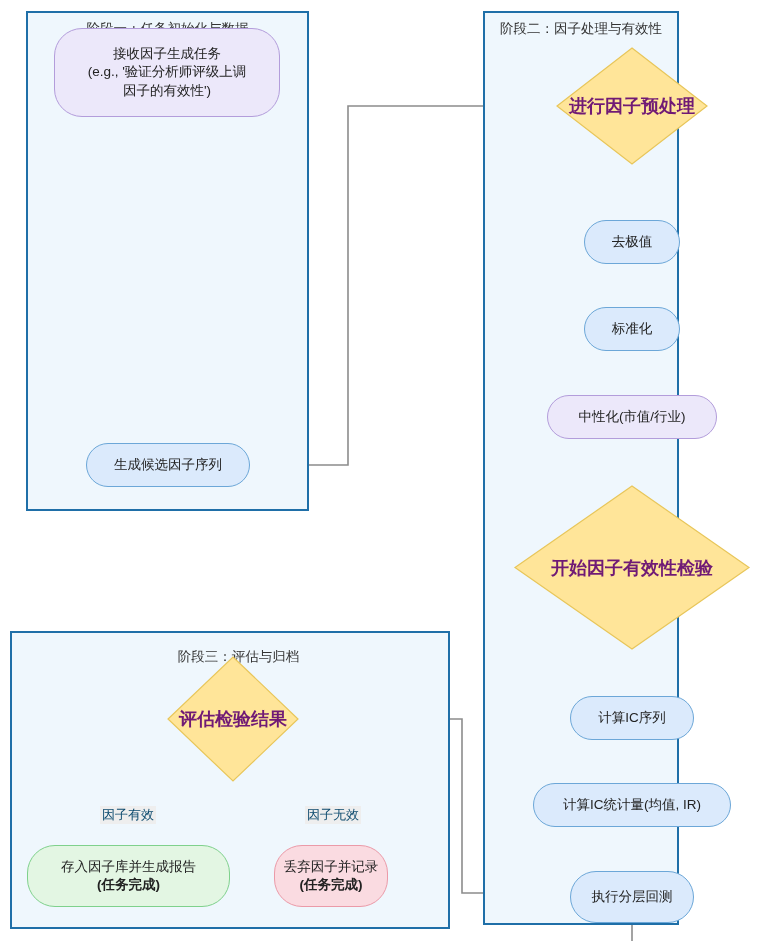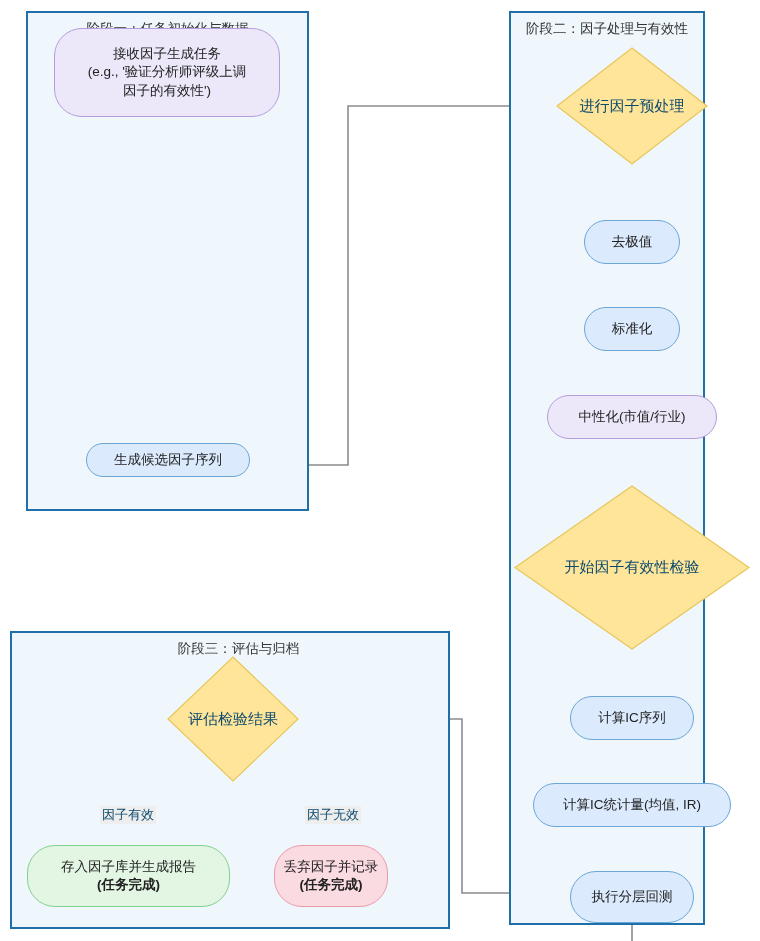--- a/index.html
+++ b/index.html
@@ -62,24 +62,25 @@
     position: absolute;
     left: 0;
     top: 0;
   }
   .diamond-label {
     position: absolute;
     left: 0; right: 0; top: 0; bottom: 0;
     display: flex;
     align-items: center;
     justify-content: center;
-    font-size: 15px;
-    color: #0c4a6e;
+    font-size: 18px;
+    color: #701a75;
     white-space: nowrap;
     pointer-events: none;
+    font-weight: bold;
   }
   .edge-layer {
     position: absolute;
     left: 0; top: 0;
     width: 760px;
     height: 941px;
     pointer-events: none;
   }
   .edge-label {
     position: absolute;
@@ -127,37 +128,37 @@
     <path d="M 206 759 Q 160 790 146 808" stroke="#6e6e6e" stroke-width="1.1" fill="none"></path>
     <path d="M 140 820 Q 132 832 128 845" stroke="#6e6e6e" stroke-width="1.1" fill="none" marker-end="url(#arrow-thin)"></path>
     <path d="M 264 759 Q 305 790 320 808" stroke="#6e6e6e" stroke-width="1.1" fill="none"></path>
     <path d="M 330 820 Q 336 832 340 845" stroke="#6e6e6e" stroke-width="1.1" fill="none" marker-end="url(#arrow-thin)"></path>
   </svg>
 
   <div class="cluster" style="left:26px; top:11px; width:283px; height:500px;">
     <div class="cluster-title" style="top:7px;">阶段一：任务初始化与数据</div>
   </div>
 
-  <div class="cluster" style="left:509px; top:11px; width:196px; height:914px;">
+  <div class="cluster" style="left:483px; top:11px; width:196px; height:914px;">
     <div class="cluster-title" style="top:7px;">阶段二：因子处理与有效性</div>
   </div>
 
   <div class="cluster" style="left:10px; top:631px; width:440px; height:298px;">
-    <div class="cluster-title" style="top:7px;margin-left:17px;">阶段三：评估与归档</div>
+    <div class="cluster-title" style="top:15px;margin-left:17px;">阶段三：评估与归档</div>
   </div>
 
   <div class="node rect fill-purple" style="left:54px; top:28px; width:226px; height:89px; flex-direction:column;">
     <span class="nl">接收因子生成任务</span>
     <span class="nl">(e.g., '验证分析师评级上调</span>
     <span class="nl">因子的有效性')</span>
   </div>
 
 
 
-  <div class="node rect fill-blue" style="left:86px; top:443px; width:164px; height:34px;">
+  <div class="node rect fill-blue" style="left:86px; top:443px; width:164px; height:44px;">
     <span>生成候选因子序列</span>
   </div>
 
   <div class="diamond-wrap" style="left:555px; top:46px; width:154px; height:120px;">
     <svg width="154" height="120" viewBox="0 0 154 120">
       <polygon points="77,2 152,60 77,118 2,60" fill="#ffe599" stroke="#e8c65a" stroke-width="1.2"></polygon>
     </svg>
     <div class="diamond-label">进行因子预处理</div>
   </div>
 

